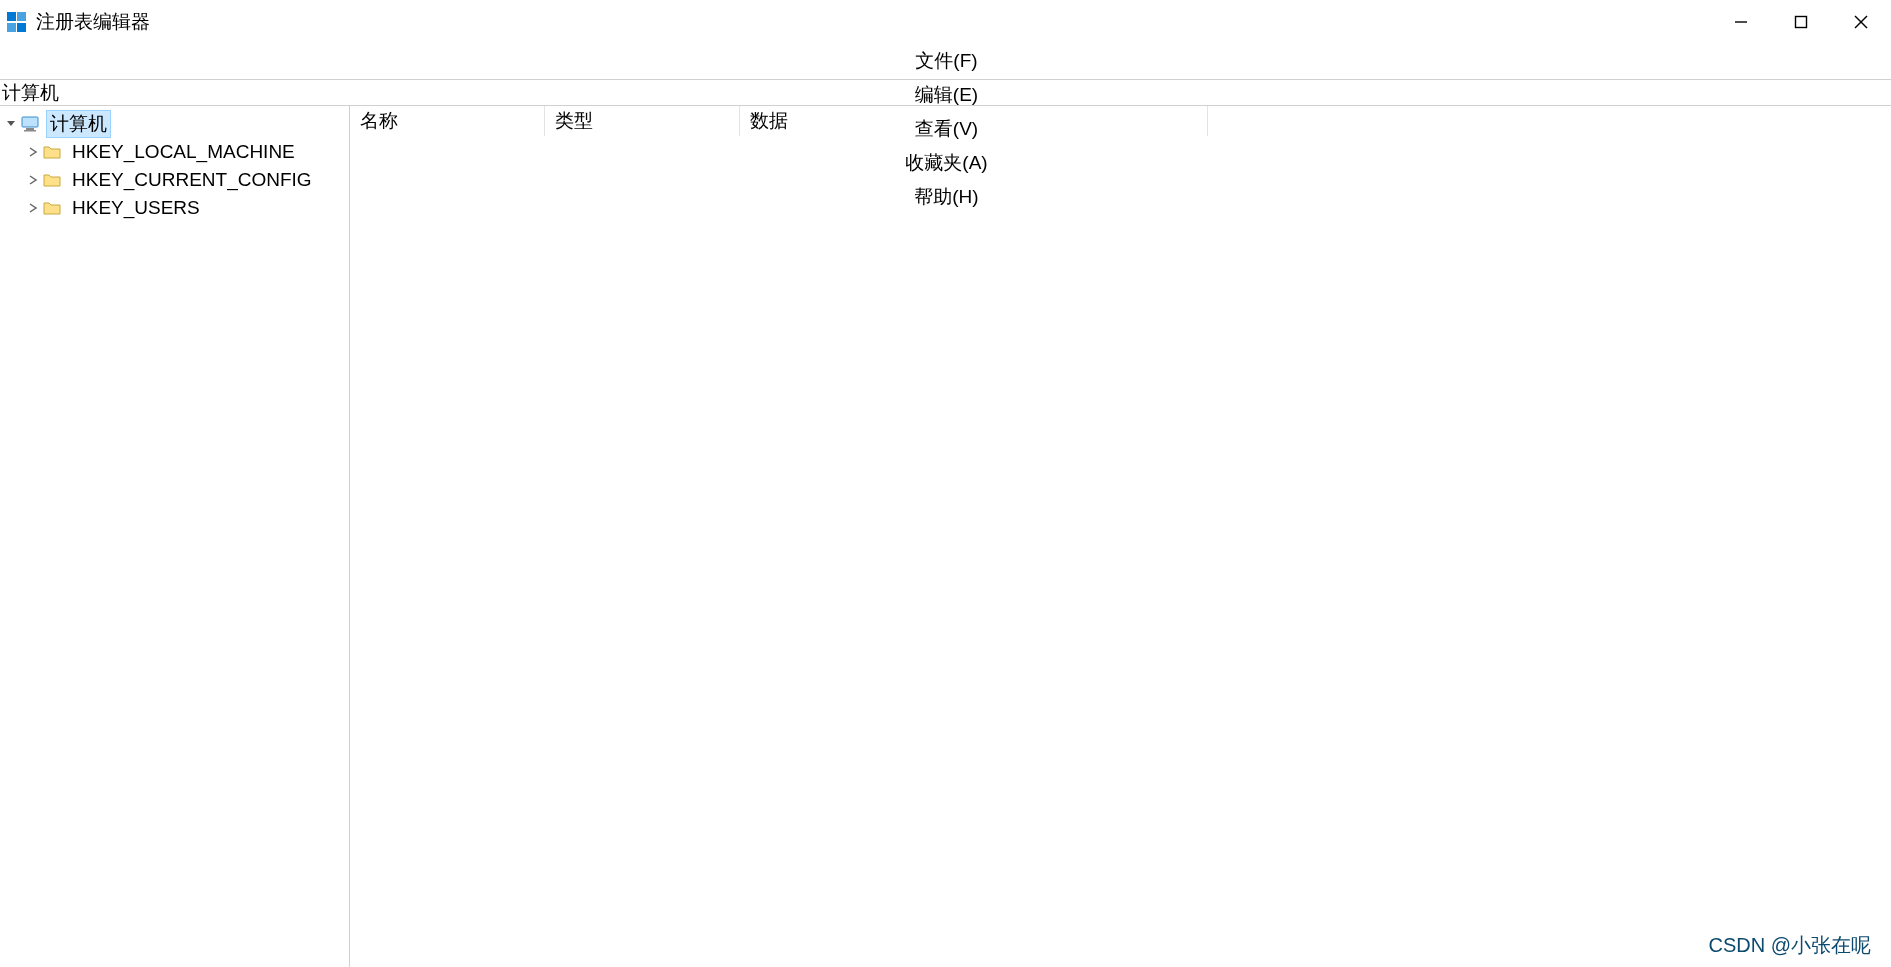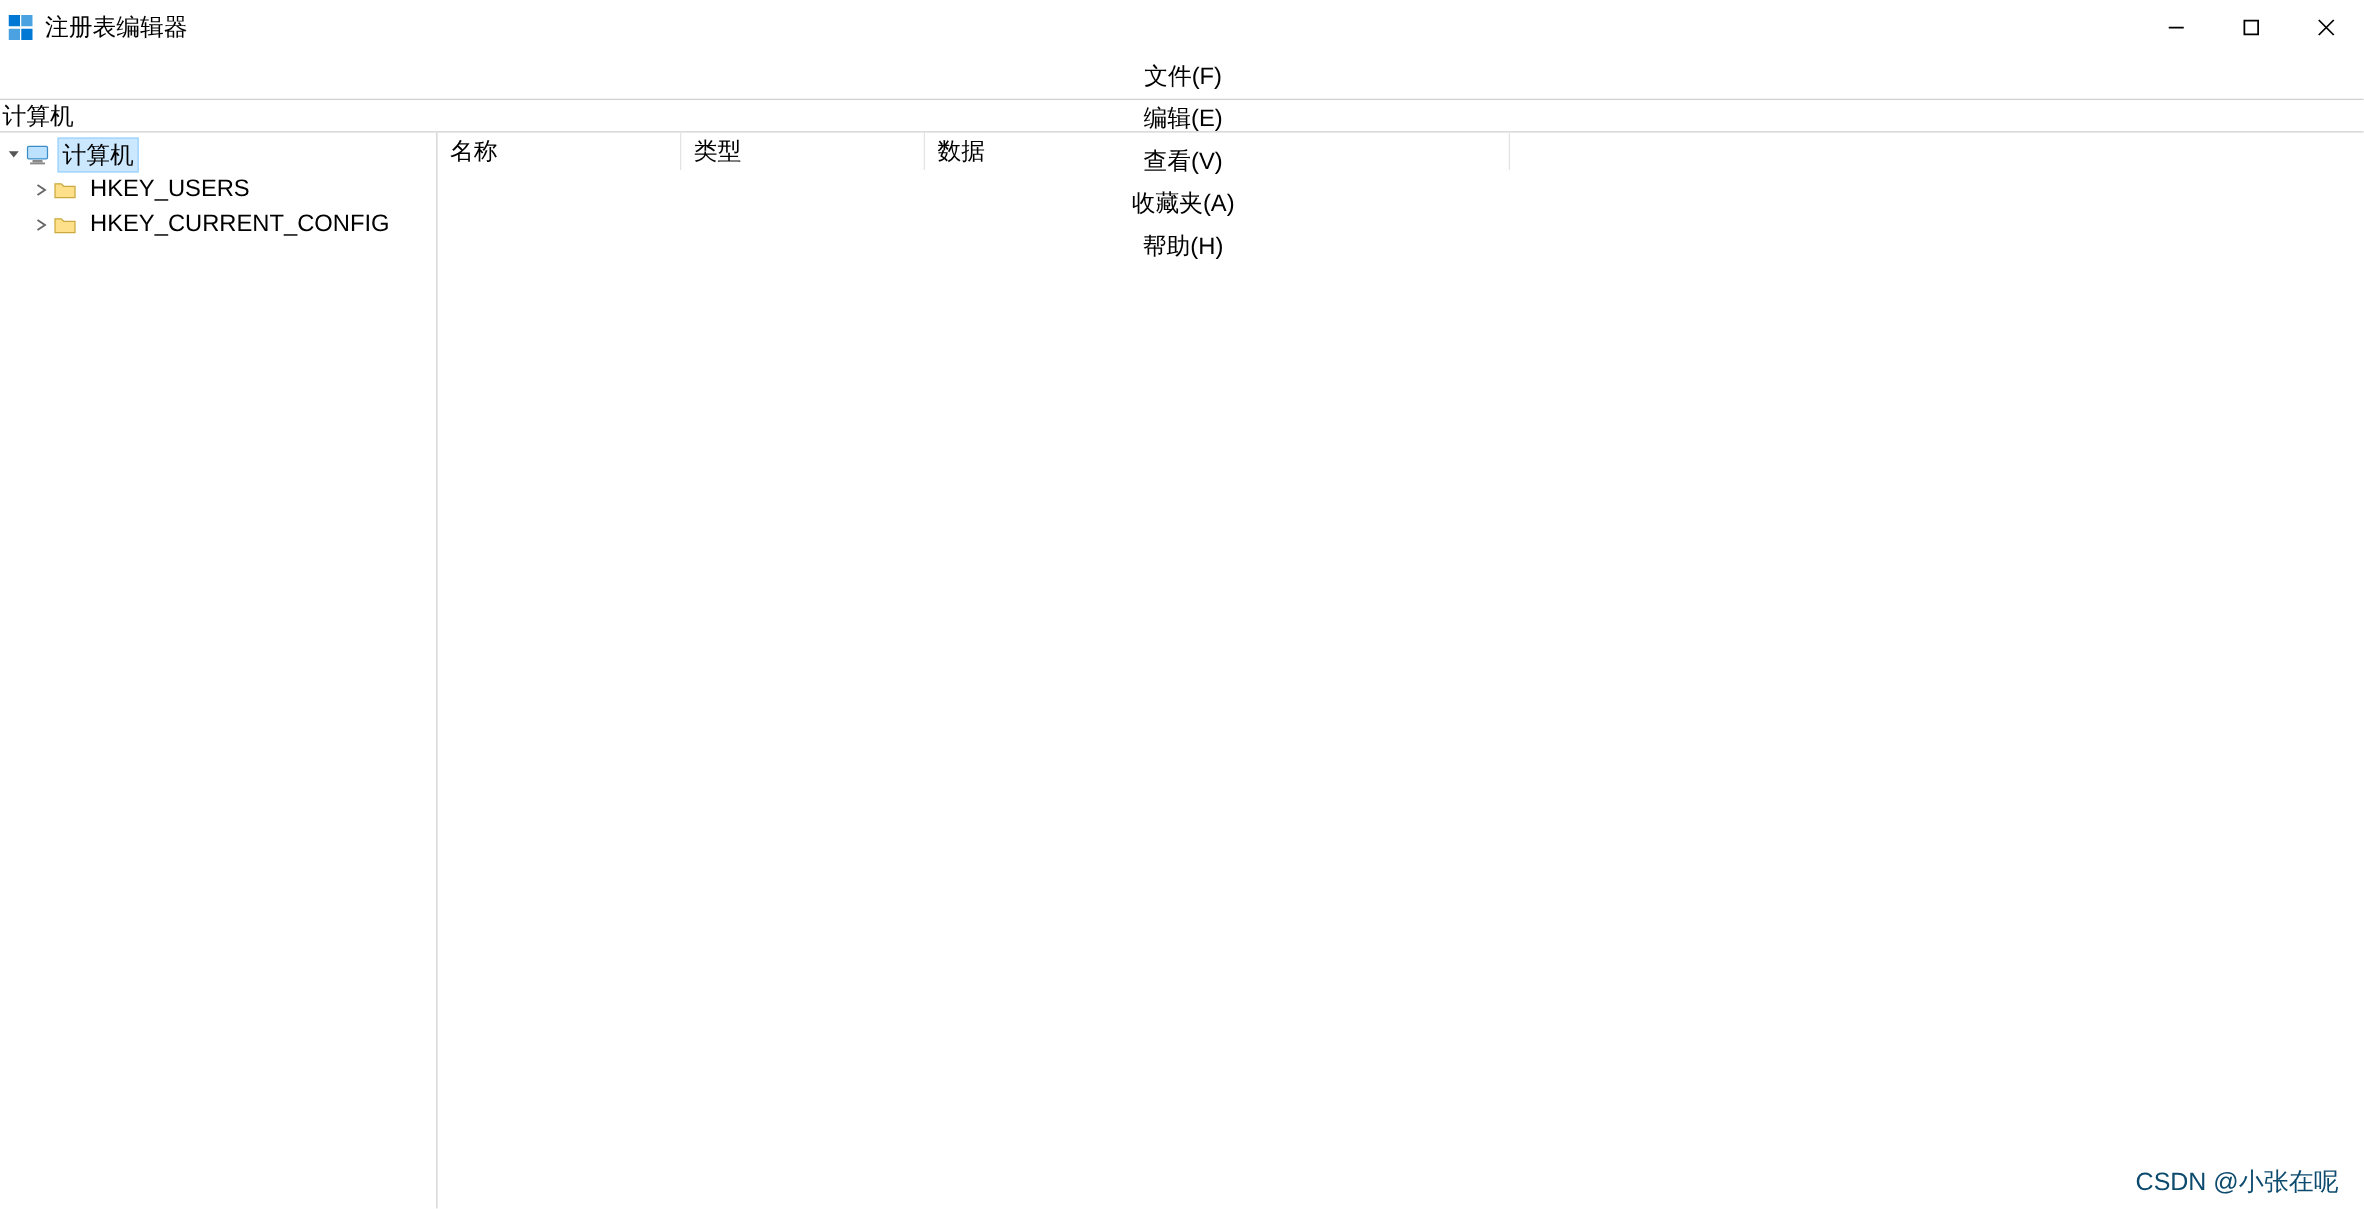--- a/index.html
+++ b/index.html
@@ -114,34 +114,47 @@
           <span class="tree-exp">
             <svg viewBox="0 0 10 10" width="10" height="10">
                 <path d="M2 1 L8 5 L2 9" fill="none" stroke="#666" stroke-width="1.5"></path>
               </svg>
           </span>
           <span class="tree-icon">
             <svg viewBox="0 0 20 20">
                 <path d="M2 5 h5 l2 2 h9 v9 h-16 z" fill="#ffe08a" stroke="#caa93e" stroke-width="1"></path>
               </svg>
           </span>
-          <span class="tree-label">HKEY_USERS</span>
+          <span class="tree-label">HKEY_LOCAL_MACHINE</span>
         </div>
         <div class="tree-row">
           <span class="tree-exp">
             <svg viewBox="0 0 10 10" width="10" height="10">
                 <path d="M2 1 L8 5 L2 9" fill="none" stroke="#666" stroke-width="1.5"></path>
               </svg>
           </span>
           <span class="tree-icon">
             <svg viewBox="0 0 20 20">
                 <path d="M2 5 h5 l2 2 h9 v9 h-16 z" fill="#ffe08a" stroke="#caa93e" stroke-width="1"></path>
               </svg>
           </span>
           <span class="tree-label">HKEY_CURRENT_CONFIG</span>
+        </div>
+        <div class="tree-row">
+          <span class="tree-exp">
+            <svg viewBox="0 0 10 10" width="10" height="10">
+                <path d="M2 1 L8 5 L2 9" fill="none" stroke="#666" stroke-width="1.5"></path>
+              </svg>
+          </span>
+          <span class="tree-icon">
+            <svg viewBox="0 0 20 20">
+                <path d="M2 5 h5 l2 2 h9 v9 h-16 z" fill="#ffe08a" stroke="#caa93e" stroke-width="1"></path>
+              </svg>
+          </span>
+          <span class="tree-label">HKEY_USERS</span>
         </div>
       </div>
     </div>
 
     <div id="values-pane">
       <div id="val-header">
         <div class="val-col col-name">名称</div>
         <div class="val-col col-type">类型</div>
         <div class="val-col col-data">数据</div>
       </div>

